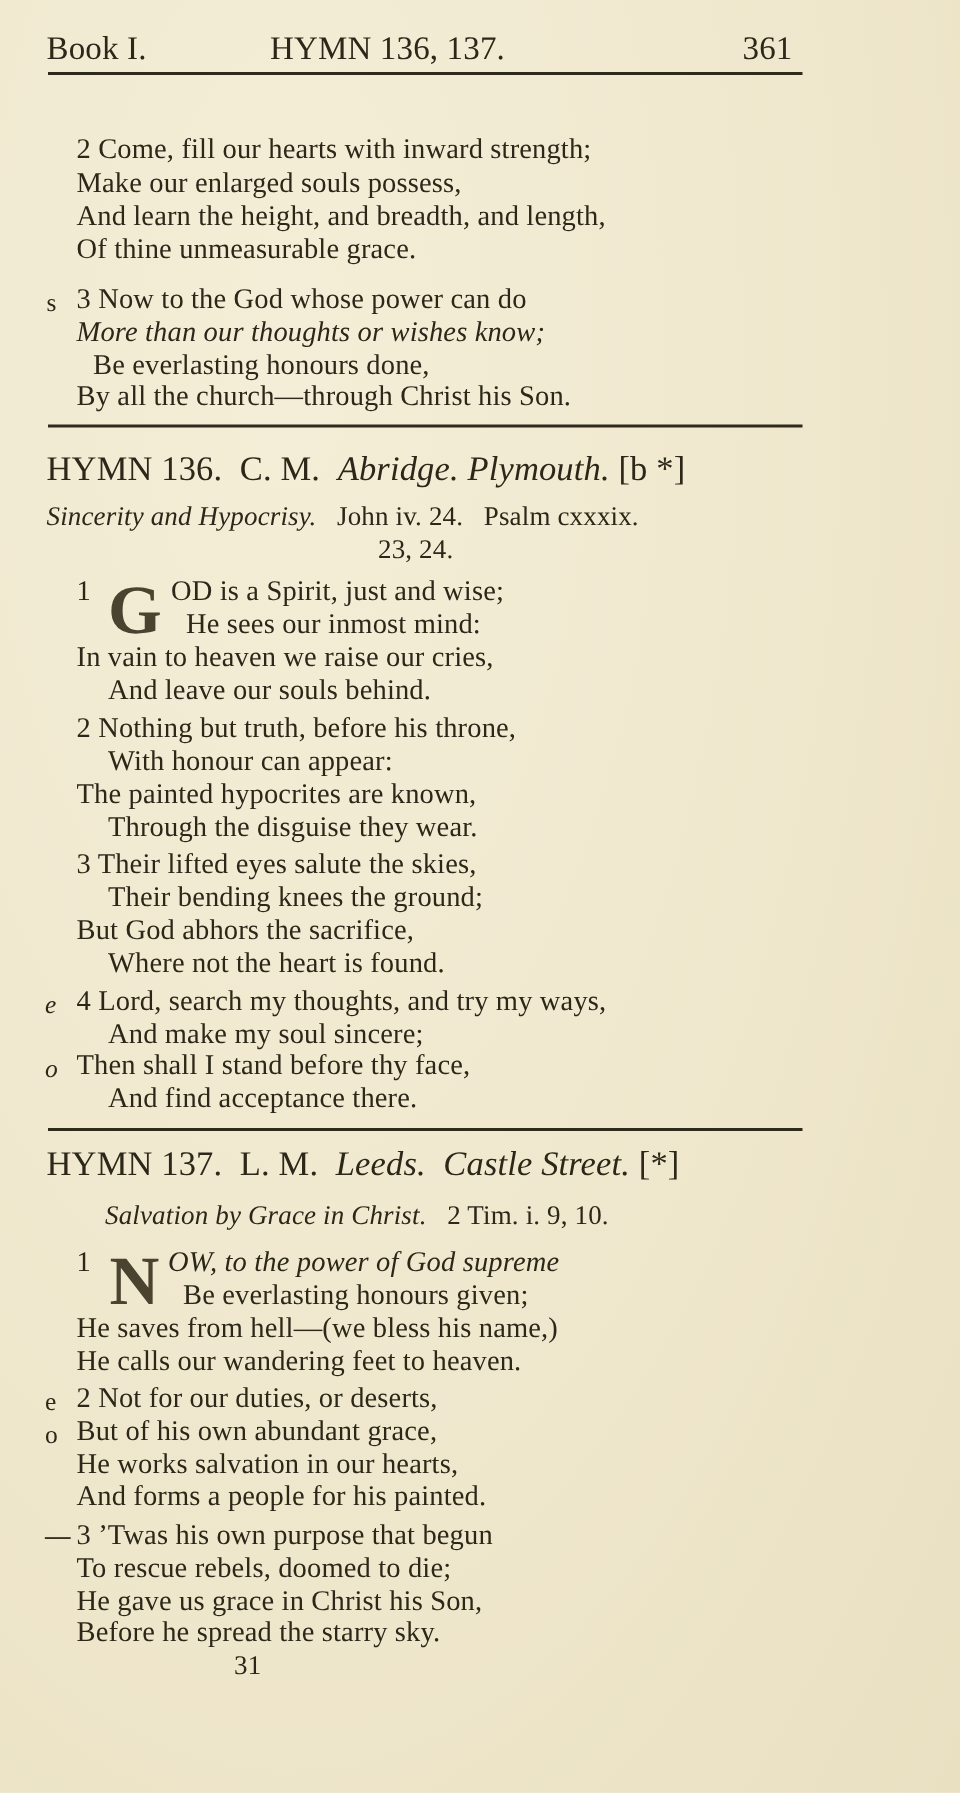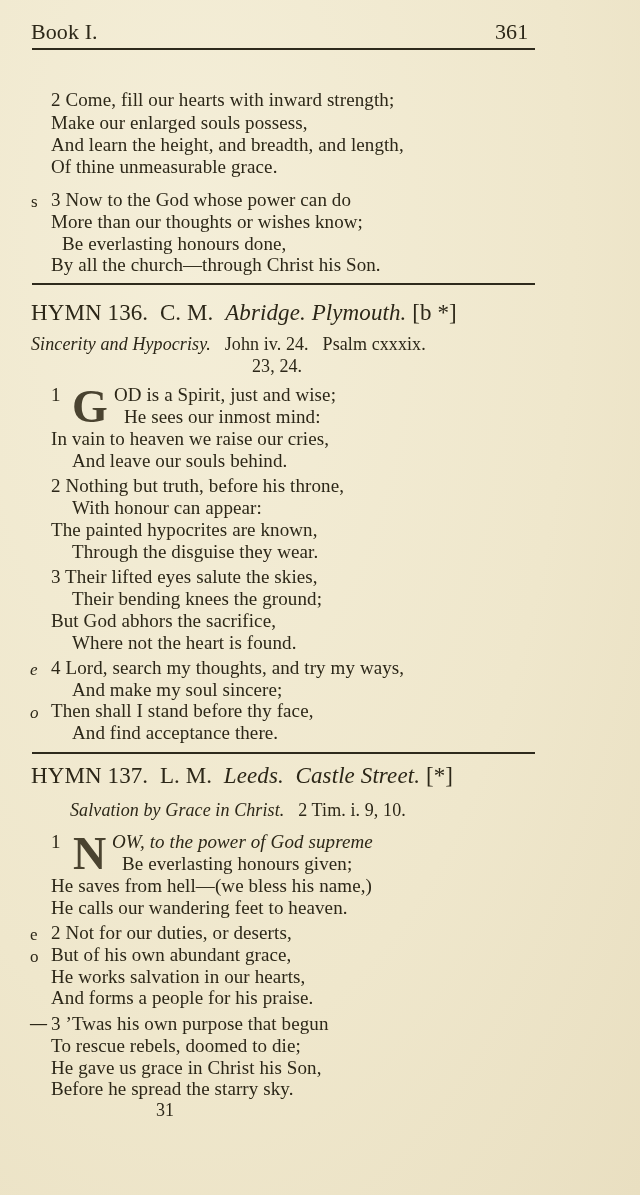--- a/index.html
+++ b/index.html
@@ -27,33 +27,34 @@
     font-size: 46px; line-height: 44px; font-weight: bold;
     color: #4a4330;
   }
 </style>
 </head>
 <body>
 
 <div class="page">
 
   <div class="line hdr" style="left:31px;top:21px;">Book I.</div>
+  <div class="line hdr" style="left:180px;top:21px;">HYMN 136, 137.</div>
   <div class="line hdr" style="left:495px;top:21px;">361</div>
   <div class="rule" style="left:32px;top:48px;width:503px;"></div>
 
   <div>
     <div class="line" style="left:51px;top:89px;">2 Come, fill our hearts with inward strength;</div>
     <div class="line" style="left:51px;top:112px;">Make our enlarged souls possess,</div>
     <div class="line" style="left:51px;top:134px;">And learn the height, and breadth, and length,</div>
     <div class="line" style="left:51px;top:156px;">Of thine unmeasurable grace.</div>
   </div>
   <div>
     <div class="mark" style="left:31px;top:192px;">s</div>
     <div class="line" style="left:51px;top:189px;">3 Now to the God whose power can do</div>
-    <div class="line" style="left:51px;top:211px;">More than our thoughts or wishes know;</div>
+    <div class="line" style="left:51px;top:211px;font-style:italic;">More than our thoughts or wishes know;</div>
     <div class="line" style="left:51px;top:233px;margin-left:11px;">Be everlasting honours done,</div>
     <div class="line" style="left:51px;top:254px;">By all the church—through Christ his Son.</div>
   </div>
   <div class="rule" style="left:32px;top:283px;width:503px;"></div>
 
   <div>
     <div class="line title" style="left:31px;top:302px;">
       <span>HYMN 136.</span>&nbsp;
       <span>C. M.</span>&nbsp;
       <span class="it">Abridge. Plymouth.</span>
@@ -116,21 +117,21 @@
       <div class="line" style="left:122px;top:853px;">Be everlasting honours given;</div>
       <div class="line" style="left:51px;top:875px;">He saves from hell—(we bless his name,)</div>
       <div class="line" style="left:51px;top:897px;">He calls our wandering feet to heaven.</div>
     </div>
     <div>
       <div class="mark" style="left:30px;top:925px;">e</div>
       <div class="line" style="left:51px;top:922px;">2 Not for our duties, or deserts,</div>
       <div class="mark" style="left:30px;top:947px;">o</div>
       <div class="line" style="left:51px;top:944px;">But of his own abundant grace,</div>
       <div class="line" style="left:51px;top:966px;">He works salvation in our hearts,</div>
-      <div class="line" style="left:51px;top:987px;">And forms a people for his praise.</div>
+      <div class="line" style="left:51px;top:987px;">And forms a people for his painted.</div>
     </div>
     <div>
       <div class="mark" style="left:30px;top:1014px;font-weight:bold;">—</div>
       <div class="line" style="left:51px;top:1013px;">3 ’Twas his own purpose that begun</div>
       <div class="line" style="left:51px;top:1035px;">To rescue rebels, doomed to die;</div>
       <div class="line" style="left:51px;top:1057px;">He gave us grace in Christ his Son,</div>
       <div class="line" style="left:51px;top:1078px;">Before he spread the starry sky.</div>
     </div>
   </div>
 

